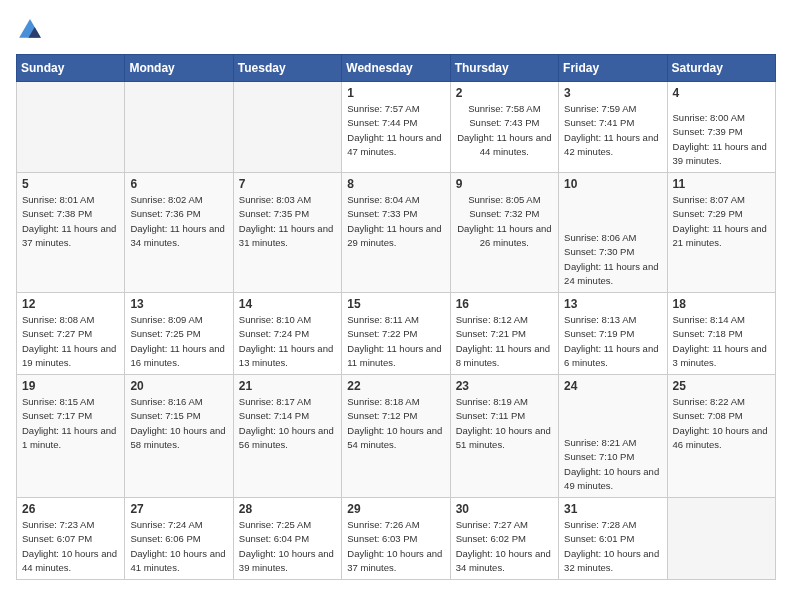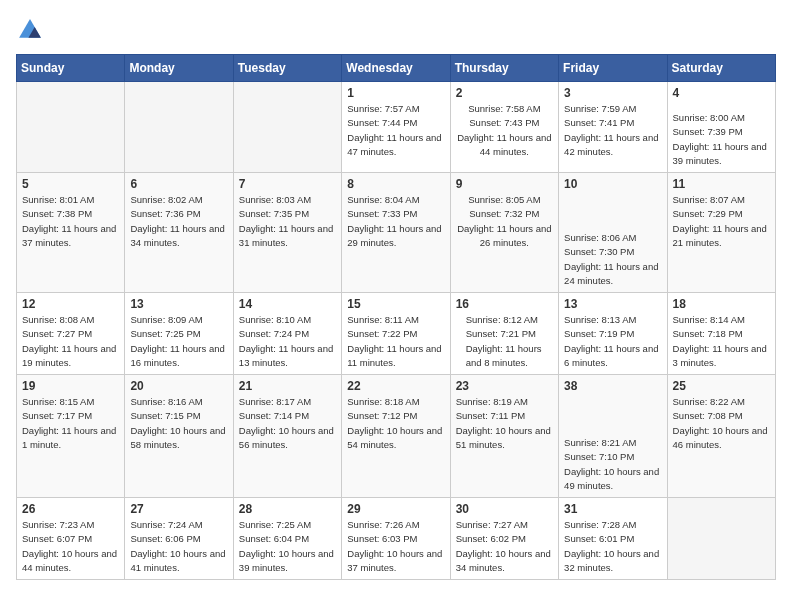--- a/index.html
+++ b/index.html
@@ -214,21 +214,21 @@
 Daylight: 11 hours and 13 minutes.</div>
         </td>
         <td>
           <div class="day-number">15</div>
           <div class="day-info" style="white-space: pre-line;">Sunrise: 8:11 AM
 Sunset: 7:22 PM
 Daylight: 11 hours and 11 minutes.</div>
         </td>
         <td>
           <div class="day-number">16</div>
-          <div class="day-info" style="white-space: pre-line; margin-left: 10px;">Sunrise: 8:12 AM
+          <div class="day-info" style="white-space: pre-line;">Sunrise: 8:12 AM
 Sunset: 7:21 PM
 Daylight: 11 hours and 8 minutes.</div>
         </td>
         <td>
           <div class="day-number">13</div>
           <div class="day-info" style="white-space: pre-line;">Sunrise: 8:13 AM
 Sunset: 7:19 PM
 Daylight: 11 hours and 6 minutes.</div>
         </td>
         <td>
@@ -263,21 +263,21 @@
 Sunset: 7:12 PM
 Daylight: 10 hours and 54 minutes.</div>
         </td>
         <td>
           <div class="day-number">23</div>
           <div class="day-info" style="white-space: pre-line;">Sunrise: 8:19 AM
 Sunset: 7:11 PM
 Daylight: 10 hours and 51 minutes.</div>
         </td>
         <td>
-          <div class="day-number">38</div>
+          <div class="day-number">24</div>
           <div class="day-info" style="white-space: pre-line; margin-top: 43px;">Sunrise: 8:21 AM
 Sunset: 7:10 PM
 Daylight: 10 hours and 49 minutes.</div>
         </td>
         <td>
           <div class="day-number">25</div>
           <div class="day-info" style="white-space: pre-line;">Sunrise: 8:22 AM
 Sunset: 7:08 PM
 Daylight: 10 hours and 46 minutes.</div>
         </td>

